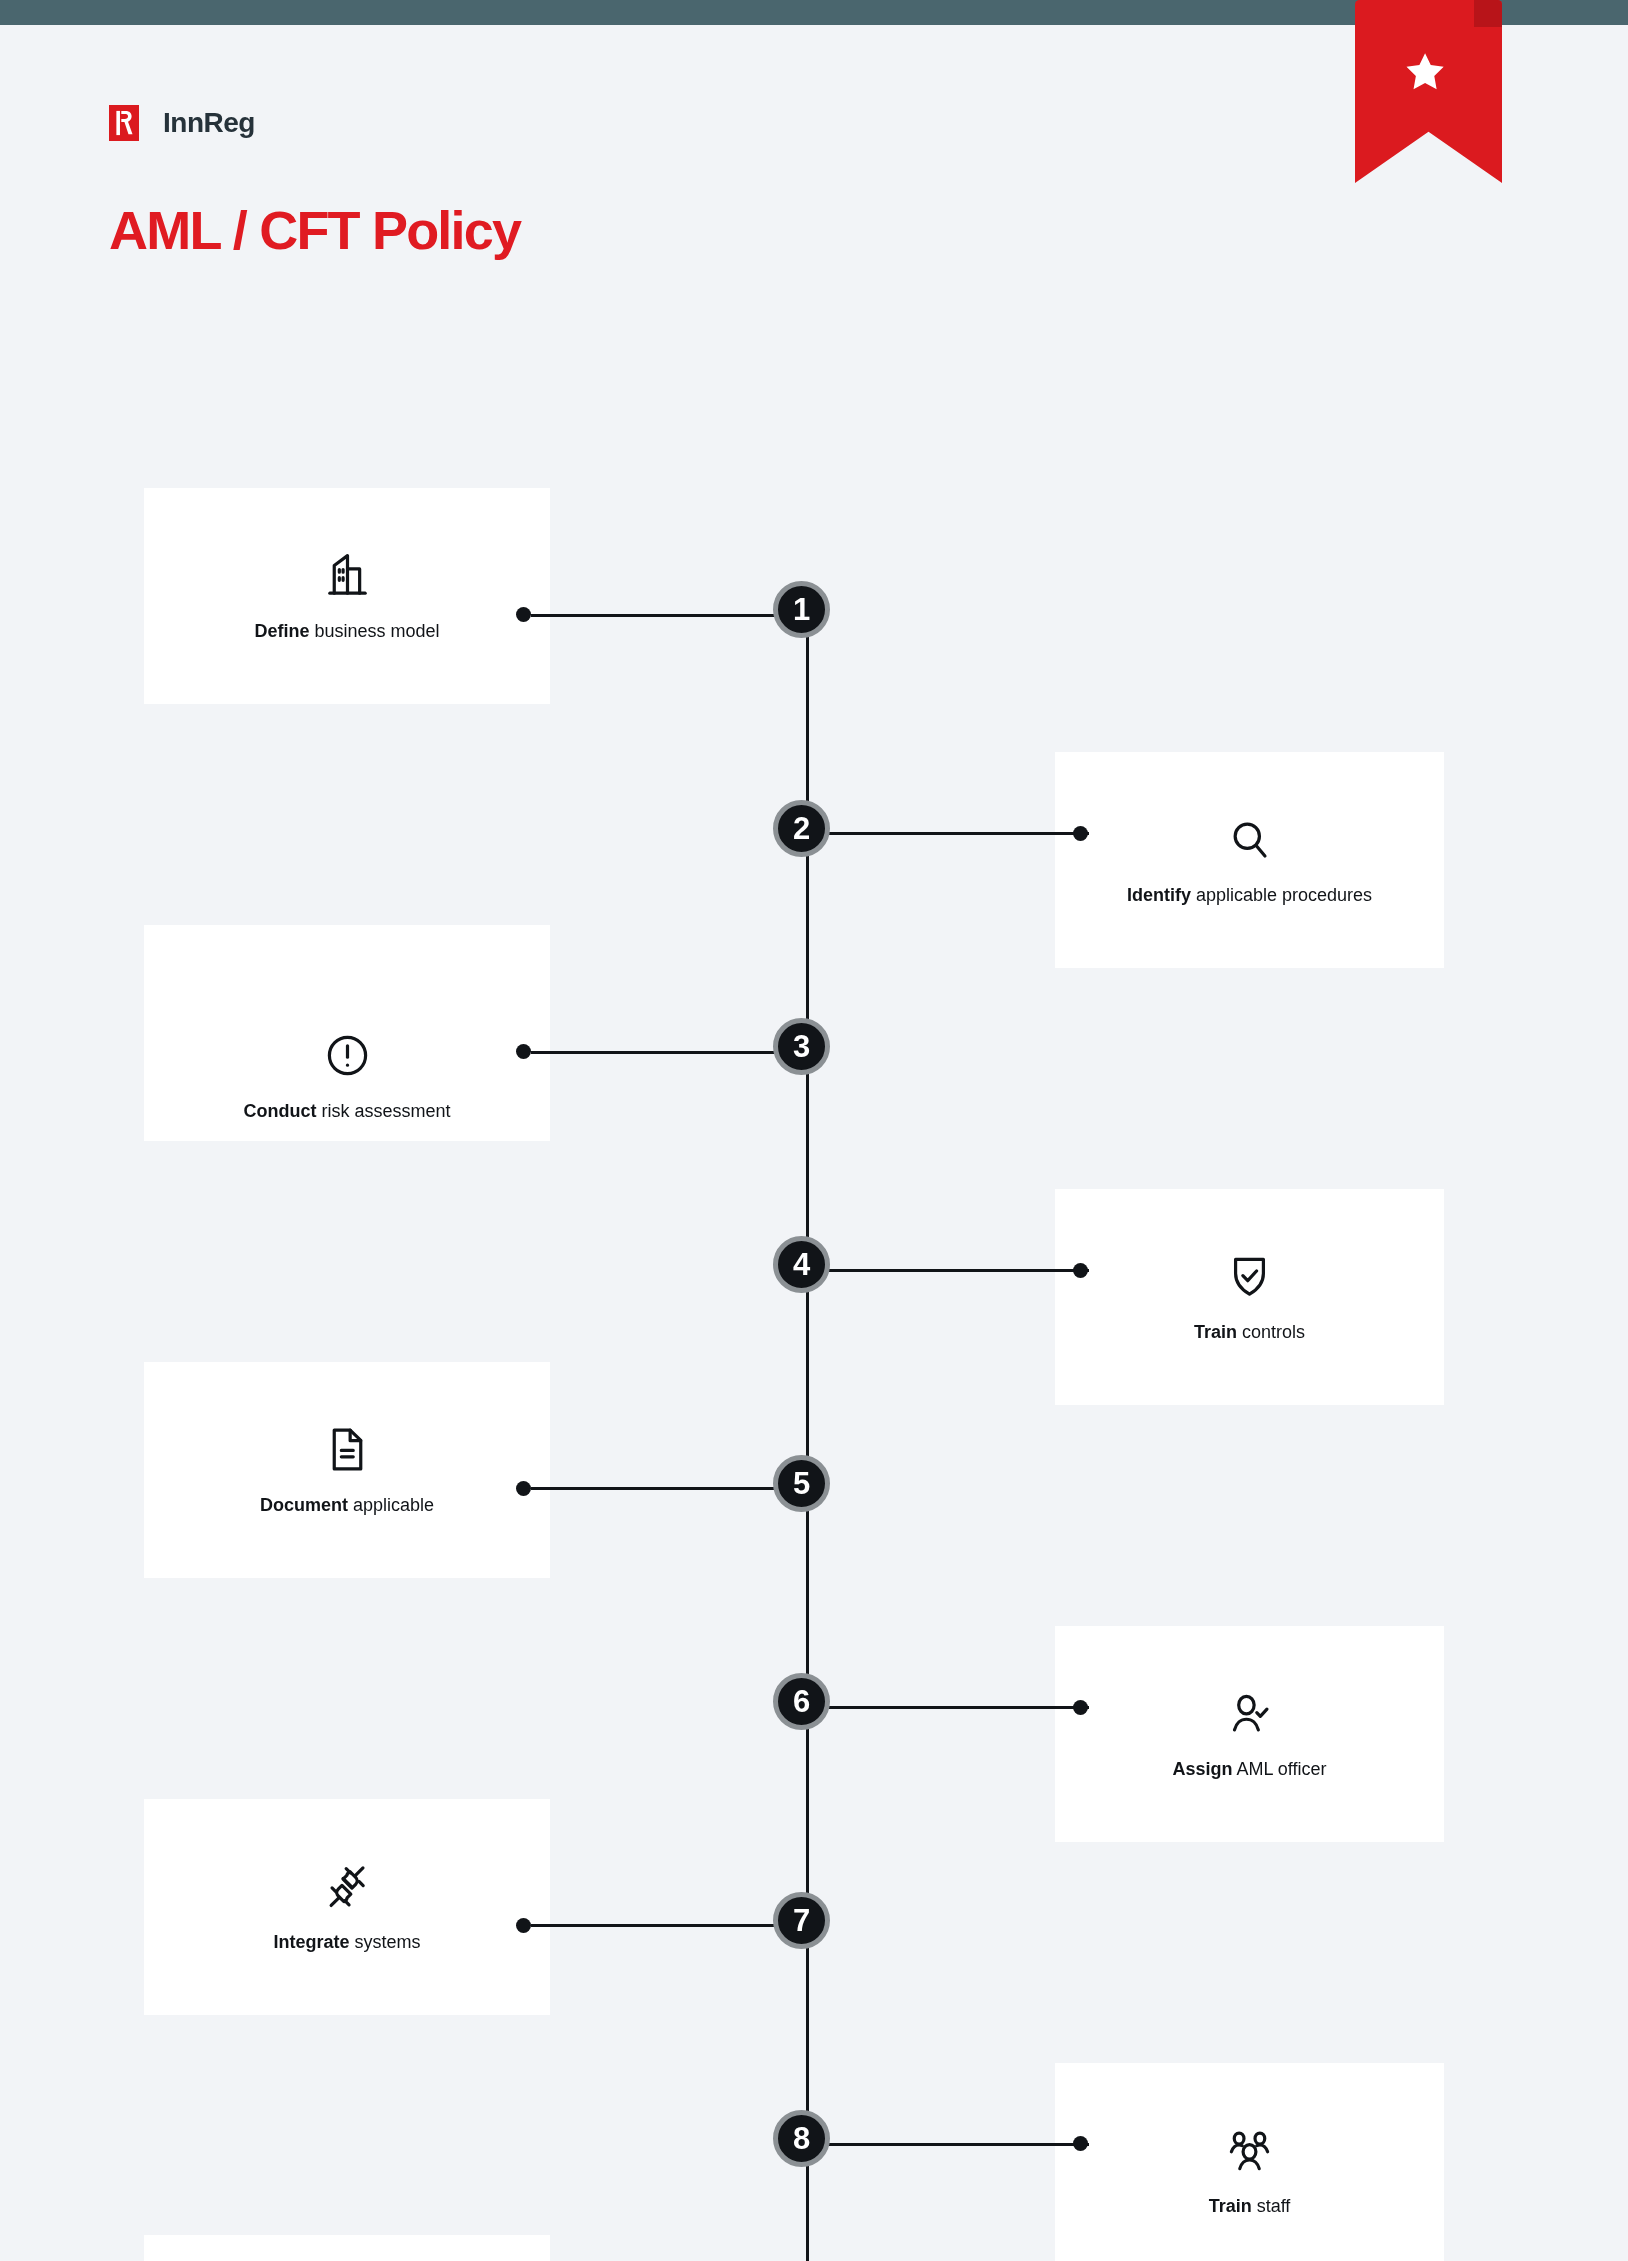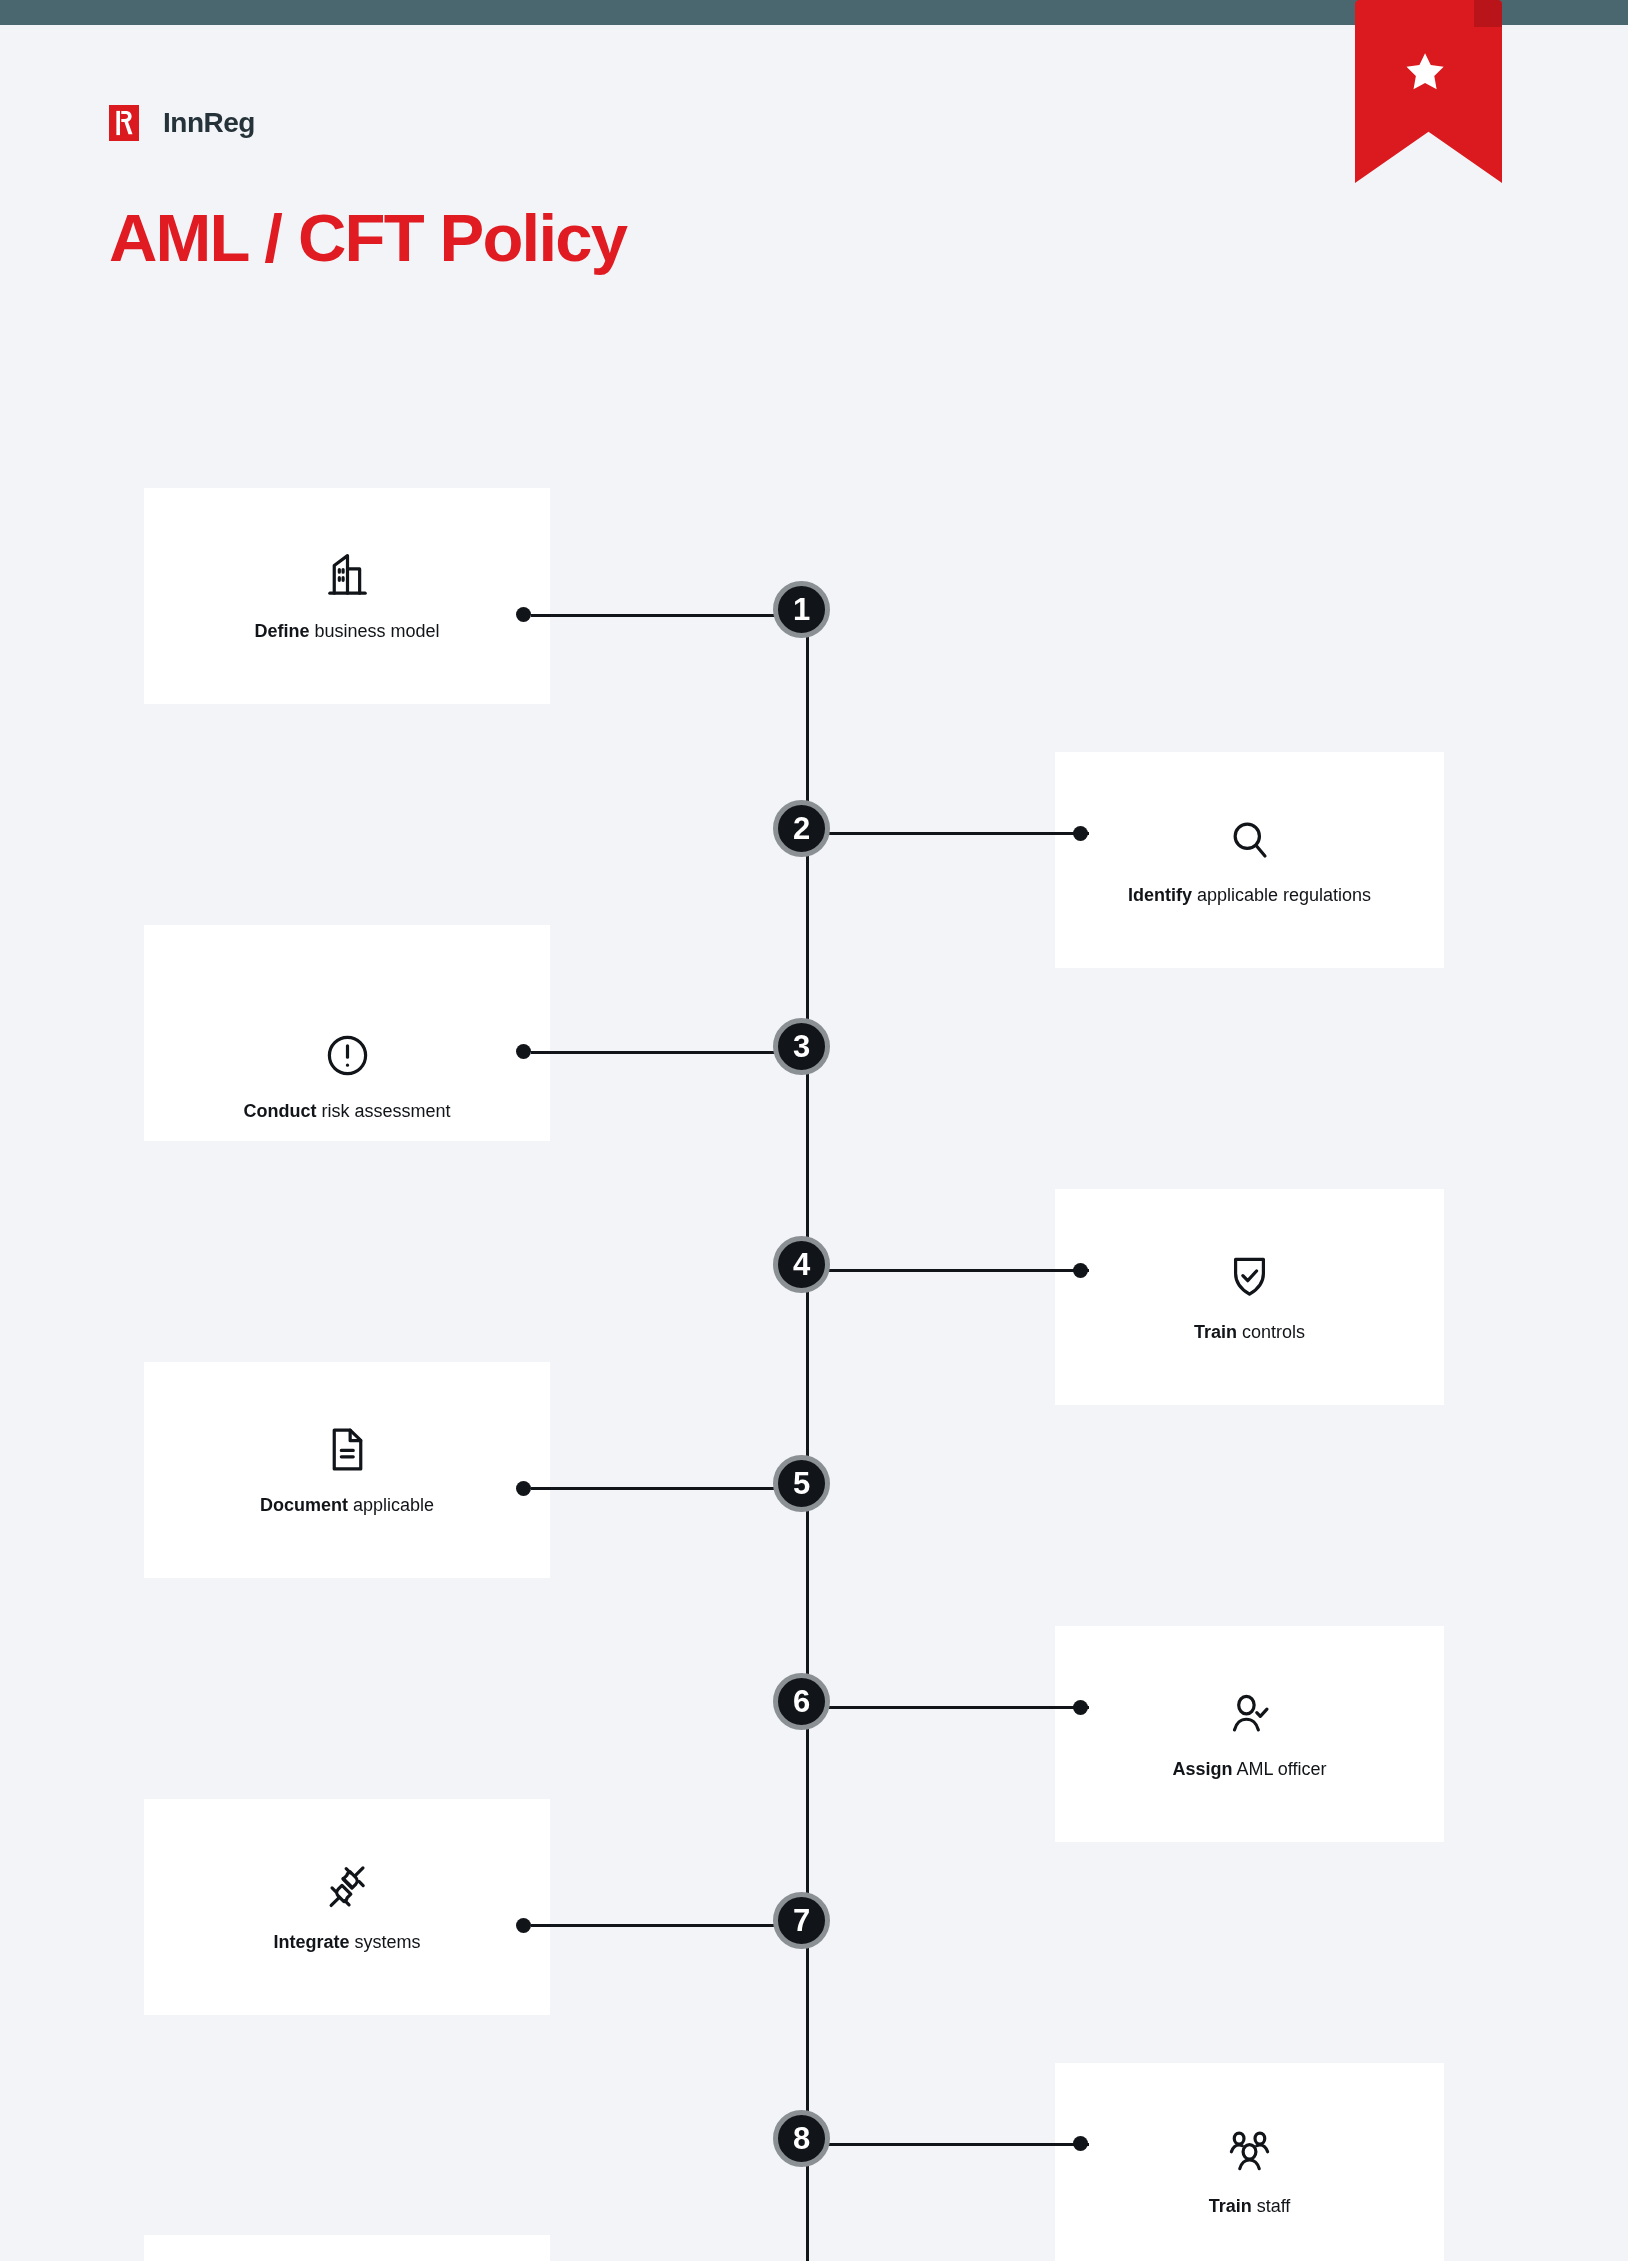--- a/index.html
+++ b/index.html
@@ -33,21 +33,21 @@
   .logo .mark {
     width:30px; height:36px; background:#db1a1f;
     display:flex; align-items:center; justify-content:center;
   }
   .logo .mark svg { display:block; }
   .logo .word { font-size:28px; font-weight:700; color:#26323a; letter-spacing:-0.5px; line-height:1; }
 
   
   .heading { position:absolute; left:109px; top:199px; }
   .heading .l1 { font-size:67px; font-weight:700; color:#111418; line-height:1.16; letter-spacing:-1.8px; }
-  .heading .l2 { font-size:67px; font-weight:700; color:#e01b22; line-height:1.16; letter-spacing:-1.8px; }
+  .heading .l2 { font-size:54px; font-weight:700; color:#e01b22; line-height:1.16; letter-spacing:-1.8px; }
 
   
   .timeline { position:absolute; left:806px; top:615px; width:2.7px; height:1746px; background:#111418; }
 
   .step { position:absolute; left:0; top:0; width:1628px; height:0; }
   .circle {
     position:absolute; width:57px; height:57px; border-radius:50%;
     background:#111418; border:5.4px solid #8b9094;
     display:flex; align-items:center; justify-content:center;
     color:#ffffff; font-size:31px; font-weight:700; line-height:1;
@@ -115,21 +115,21 @@
       </div>
     </div>
     <div class="step">
       <div class="card" style="left:1055px;top:752px;width:389px;height:216px;">
         <div class="icon">
           <svg width="53" height="53" viewBox="0 0 24 24" fill="none" stroke="#111418" stroke-width="1.45" stroke-linecap="round" stroke-linejoin="round">
             <circle cx="11" cy="10.5" r="5.5"></circle>
             <path d="M15.1 14.8L19 19.5"></path>
           </svg>
         </div>
-        <div class="txt"><b>Identify</b><span> applicable regulations</span></div>
+        <div class="txt"><b>Identify</b><span> applicable procedures</span></div>
       </div>
       <div class="connector" style="left:821px;top:832px;width:268px;"></div>
       <div class="dot" style="left:1073px;top:826px;"></div>
       <div class="circle" style="left:773px;top:800px;">
         <span>2</span>
       </div>
     </div>
     <div class="step">
       <div class="card" style="left:144px;top:925px;width:406px;height:216px;justify-content:flex-end;">
         <div class="icon">

